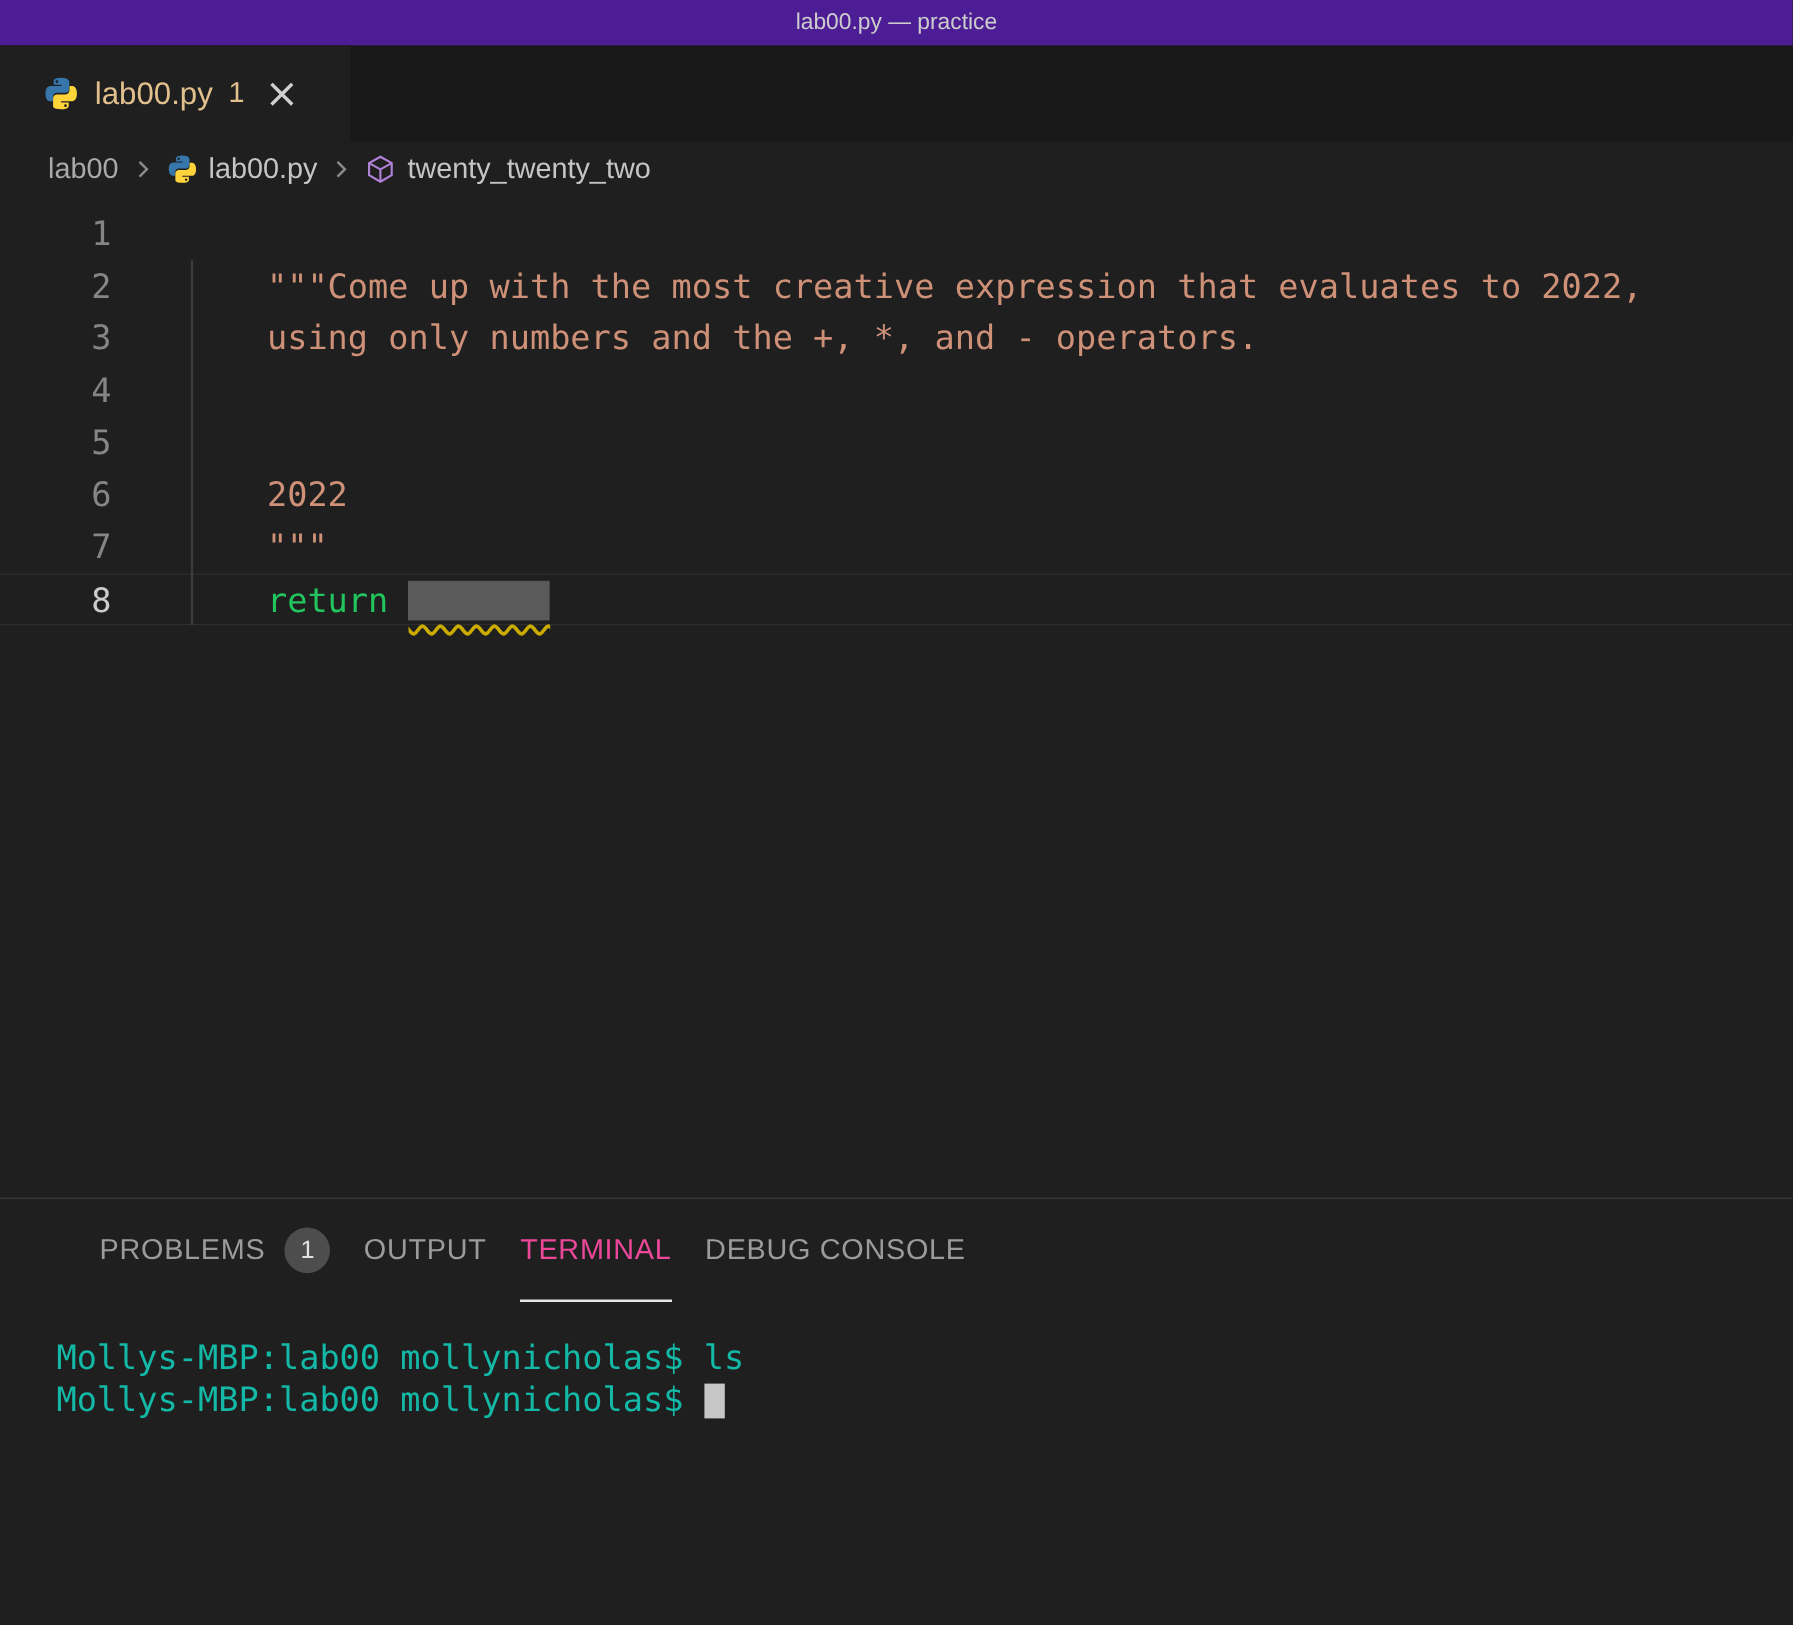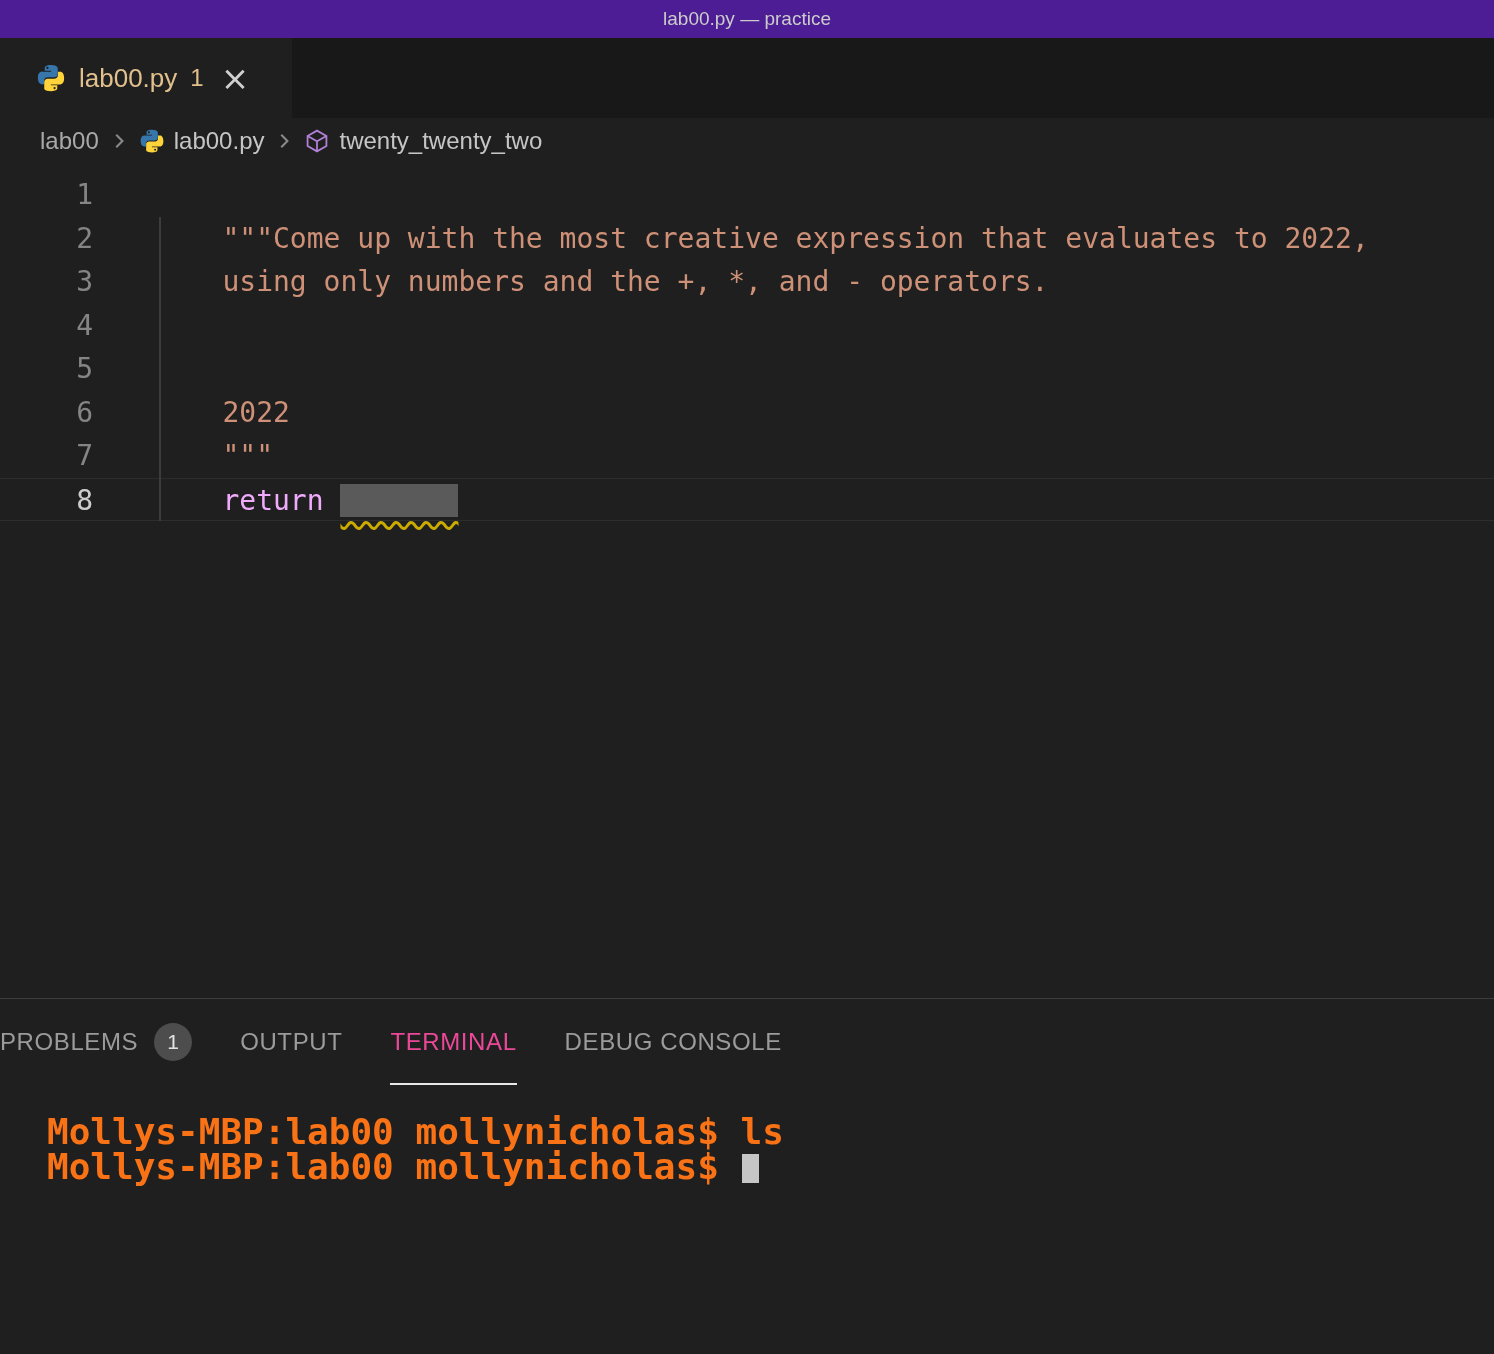--- a/index.html
+++ b/index.html
@@ -29,26 +29,26 @@
   .indent-guide { position:absolute; left:159px; top:53px; width:2px; height:304px; background:#3c3c3c; }
   .code-line { display:flex; height:43.5px; }
   .code-line.active { border-top:1px solid #2d2d2d; border-bottom:1px solid #2d2d2d; }
   .line-num { flex:0 0 93px; width:93px; text-align:right; color:#858585; }
   .code-line.active .line-num { color:#cccccc; }
   .line-code { margin-left:62px; white-space:pre; color:#d4d4d4; }
   .tok-sel { background:#5a5a5a; text-decoration:underline wavy #cbab00; text-decoration-thickness:2.5px; text-underline-offset:11px; }
 
   
   .panel { height:356px; border-top:1px solid #3c3c3c; }
-  .panel-tabs { display:flex; align-items:stretch; gap:48px; height:86px; }
+  .panel-tabs { display:flex; align-items:stretch; gap:28px; padding-left:47px; height:86px;margin-left:36px; }
   .panel-tab { display:flex; align-items:center; gap:16px; color:#9b9b9b; font-size:24px; letter-spacing:0.6px; cursor:default; }
   .panel-tab.active { color:#ec4899; box-shadow:inset 0 -2px 0 #e7e7e7; }
   .problems-badge { width:38px; height:38px; border-radius:50%; background:#4d4d4d; color:#e2e2e2; font-size:21px; letter-spacing:0; display:flex; align-items:center; justify-content:center; }
 
-  .terminal { padding:30px 0 0 47px; font-family:"DejaVu Sans Mono", monospace; font-size:36px; line-height:34.5px; color:#f97316;font-weight:bold; }
+  .terminal { padding:30px 0 0 47px; font-family:"DejaVu Sans Mono", monospace; font-size:28px; line-height:34.5px; color:#14b8a6; }
   .term-line { white-space:pre; }
   .cursor { display:inline-block; width:17px; height:29px; background:#c6c6c6; vertical-align:middle; margin-left:1px; }
 
   .icon { display:inline-flex; align-items:center; justify-content:center; }
 </style>
 </head>
 <body>
 
 <div class="titlebar">
   <span class="titlebar-text">lab00.py — practice</span>
@@ -121,21 +121,21 @@
       <div class="code-line">
         <span class="line-num">6</span>
         <span class="line-code"><span style="color: rgb(212, 212, 212);">    </span><span style="color: rgb(206, 145, 120);">2022</span></span>
       </div>
       <div class="code-line">
         <span class="line-num">7</span>
         <span class="line-code"><span style="color: rgb(212, 212, 212);">    </span><span style="color: rgb(206, 145, 120);">"""</span></span>
       </div>
       <div class="code-line active">
         <span class="line-num">8</span>
-        <span class="line-code"><span style="color: rgb(212, 212, 212);">    </span><span style="color: #f0abfc; text-align: right;">return</span><span style="color: rgb(212, 212, 212);"> </span><span class="tok-sel">       </span></span>
+        <span class="line-code"><span style="color: rgb(212, 212, 212);">    </span><span style="color: #22c55e; text-align: right;">return</span><span style="color: rgb(212, 212, 212);"> </span><span class="tok-sel">       </span></span>
       </div>
     </div>
 </div>
 
 <div class="panel">
   <div class="panel-tabs">
     <div class="panel-tab">
       <span>PROBLEMS</span>
       <span class="problems-badge">1</span>
     </div>

